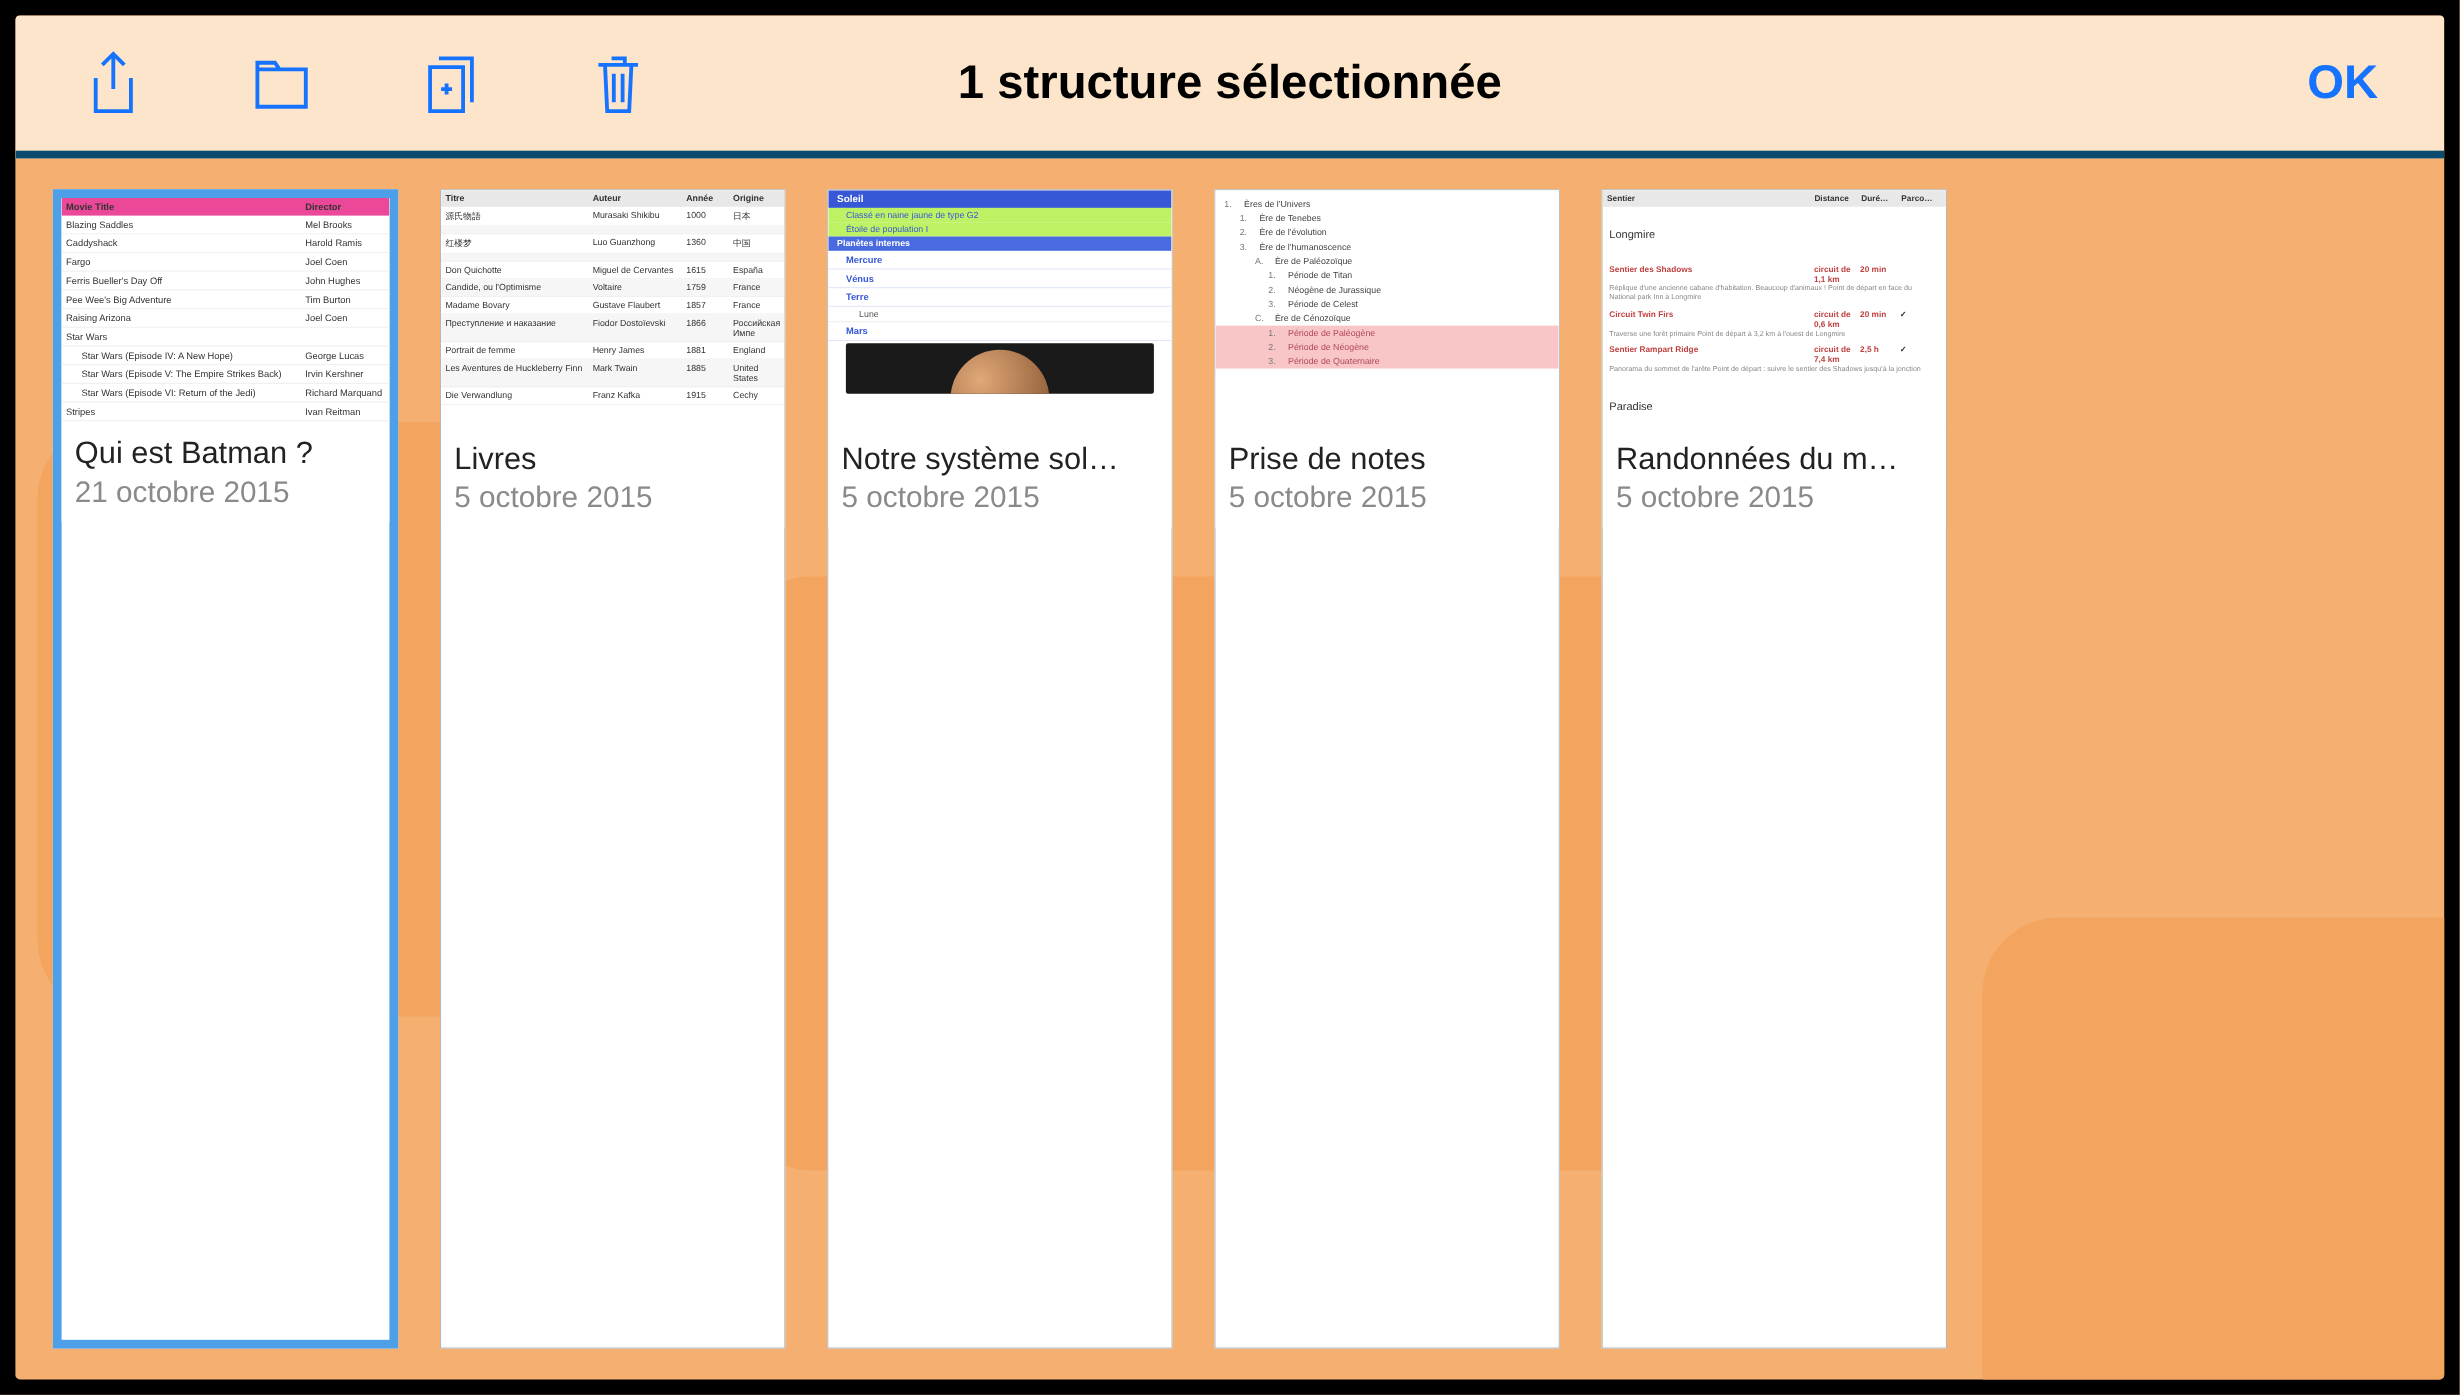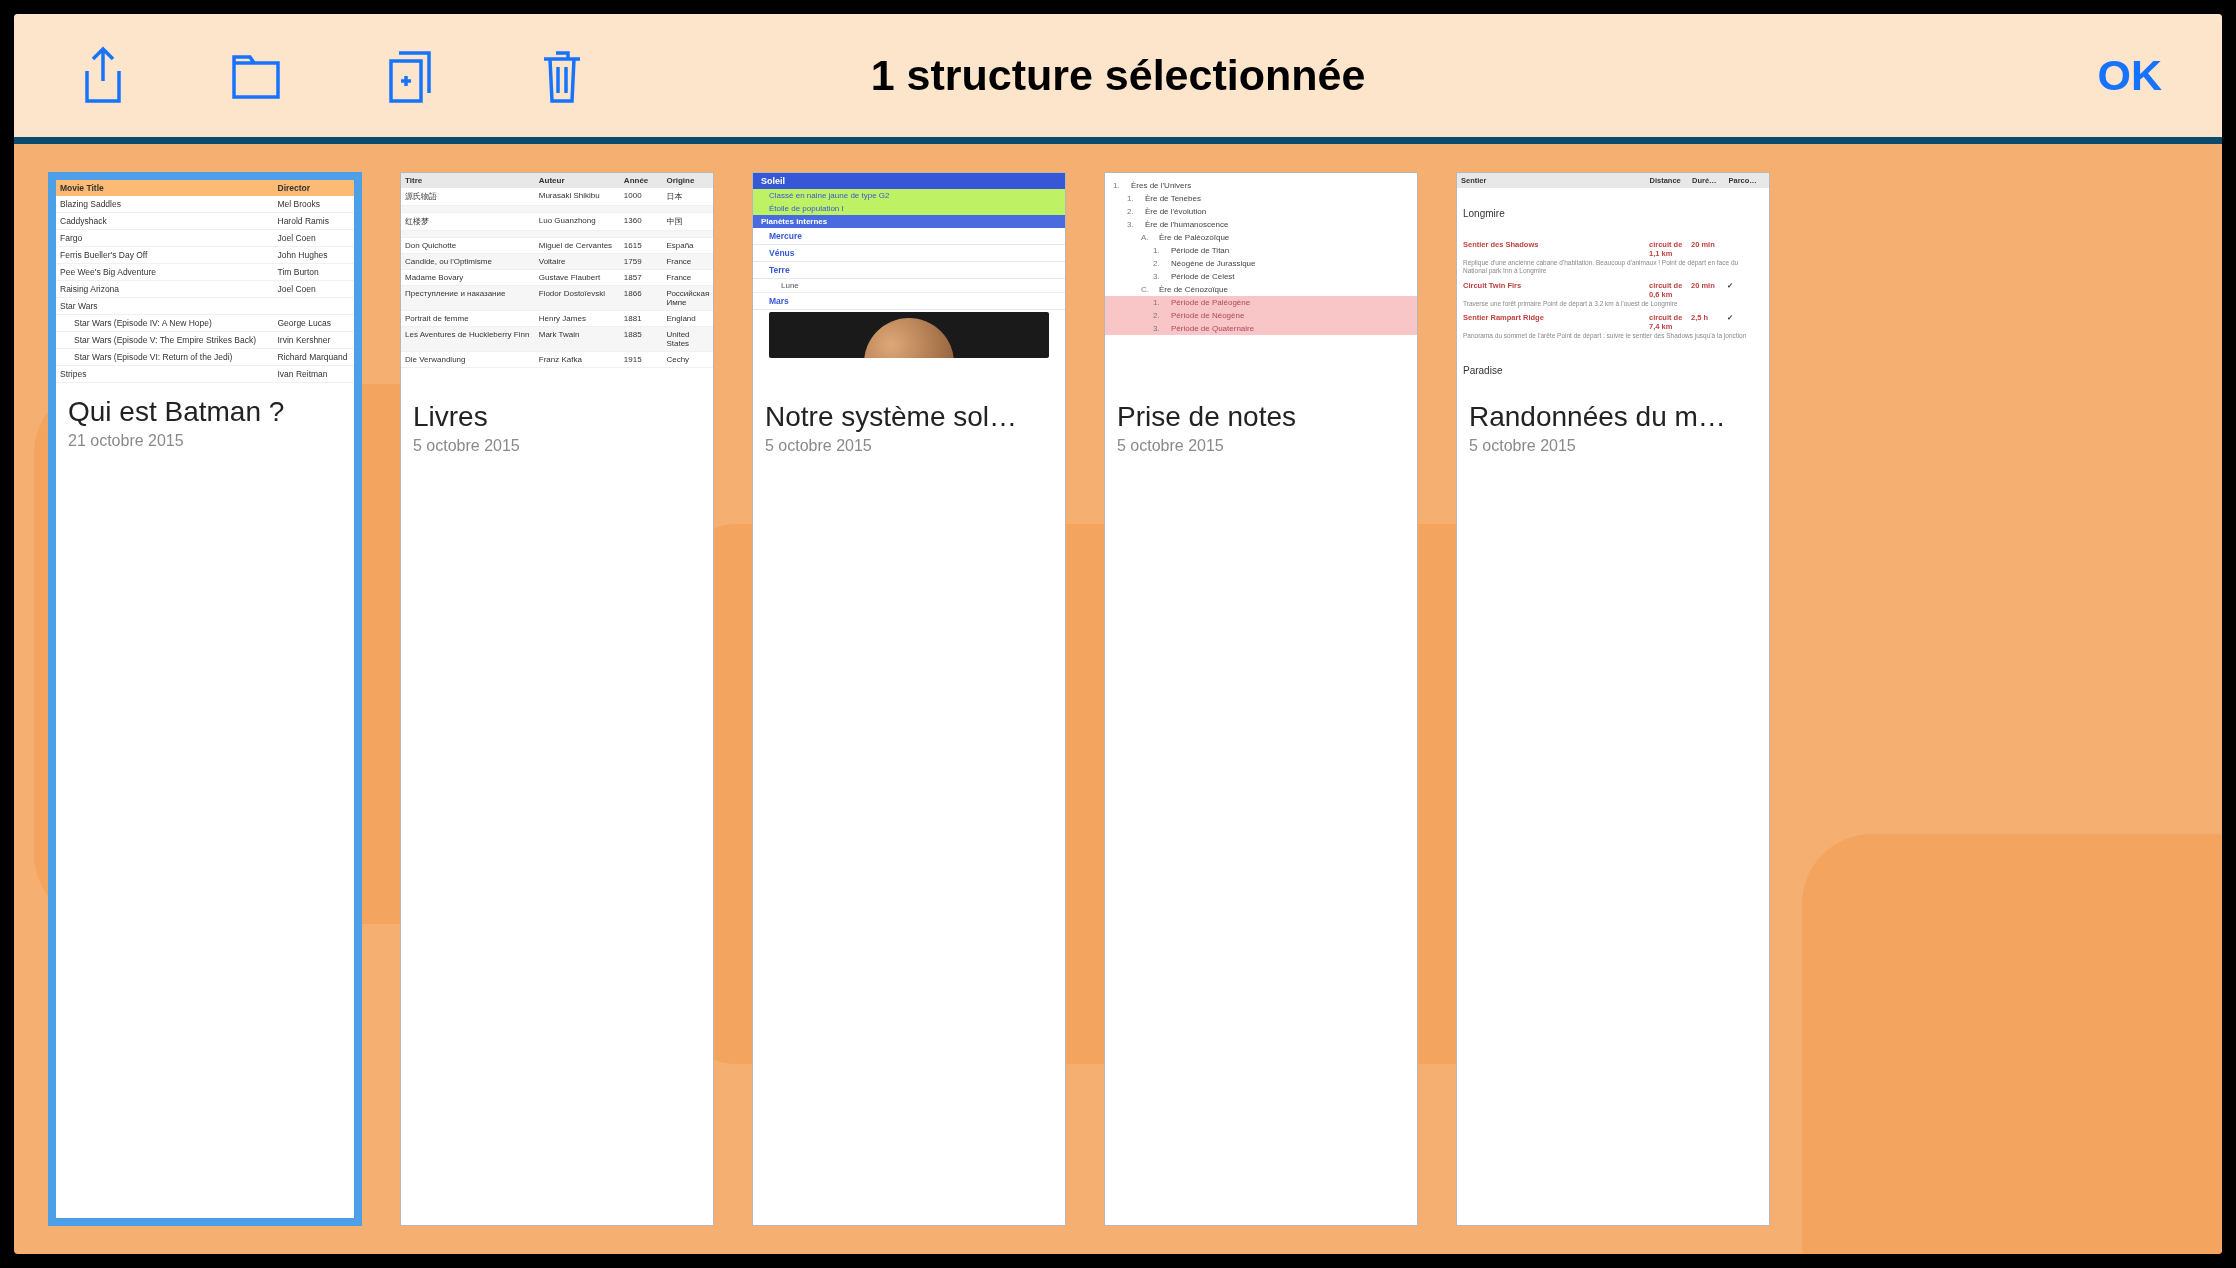--- a/index.html
+++ b/index.html
@@ -98,28 +98,28 @@
     }
     .card-title {
       font-size: 28px;
       color: #222;
       font-weight: 400;
       white-space: nowrap;
       overflow: hidden;
       text-overflow: ellipsis;
     }
     .card-date {
-      font-size: 16px;
+      font-size: 27px;
       color: #8a8a8a;
       margin-top: 4px;
     }
 
     
     .t1-table { width: 100%; font-size: 8.5px; }
-    .t1-head { display: flex; background: #fdba74; padding: 3px 4px; font-weight: 600; color: #333; }
+    .t1-head { display: flex; background: #ec4899; padding: 3px 4px; font-weight: 600; color: #333; }
     .t1-head span:first-child { width: 75%; }
     .t1-row { display: flex; padding: 3px 4px; border-bottom: 1px solid #f0f0f0; color: #333; }
     .t1-row span:first-child { width: 75%; }
     .t1-row.indent span:first-child { padding-left: 14px; }
 
     
     .t2-table { width: 100%; font-size: 8px; }
     .t2-head { display: flex; background: #e8e8e8; padding: 3px 4px; font-weight: 600; }
     .t2-c1 { width: 44%; } .t2-c2 { width: 28%; } .t2-c3 { width: 14%; } .t2-c4 { width: 14%; }
     .t2-row { display: flex; padding: 3px 4px; border-bottom: 1px solid #f0f0f0; }

